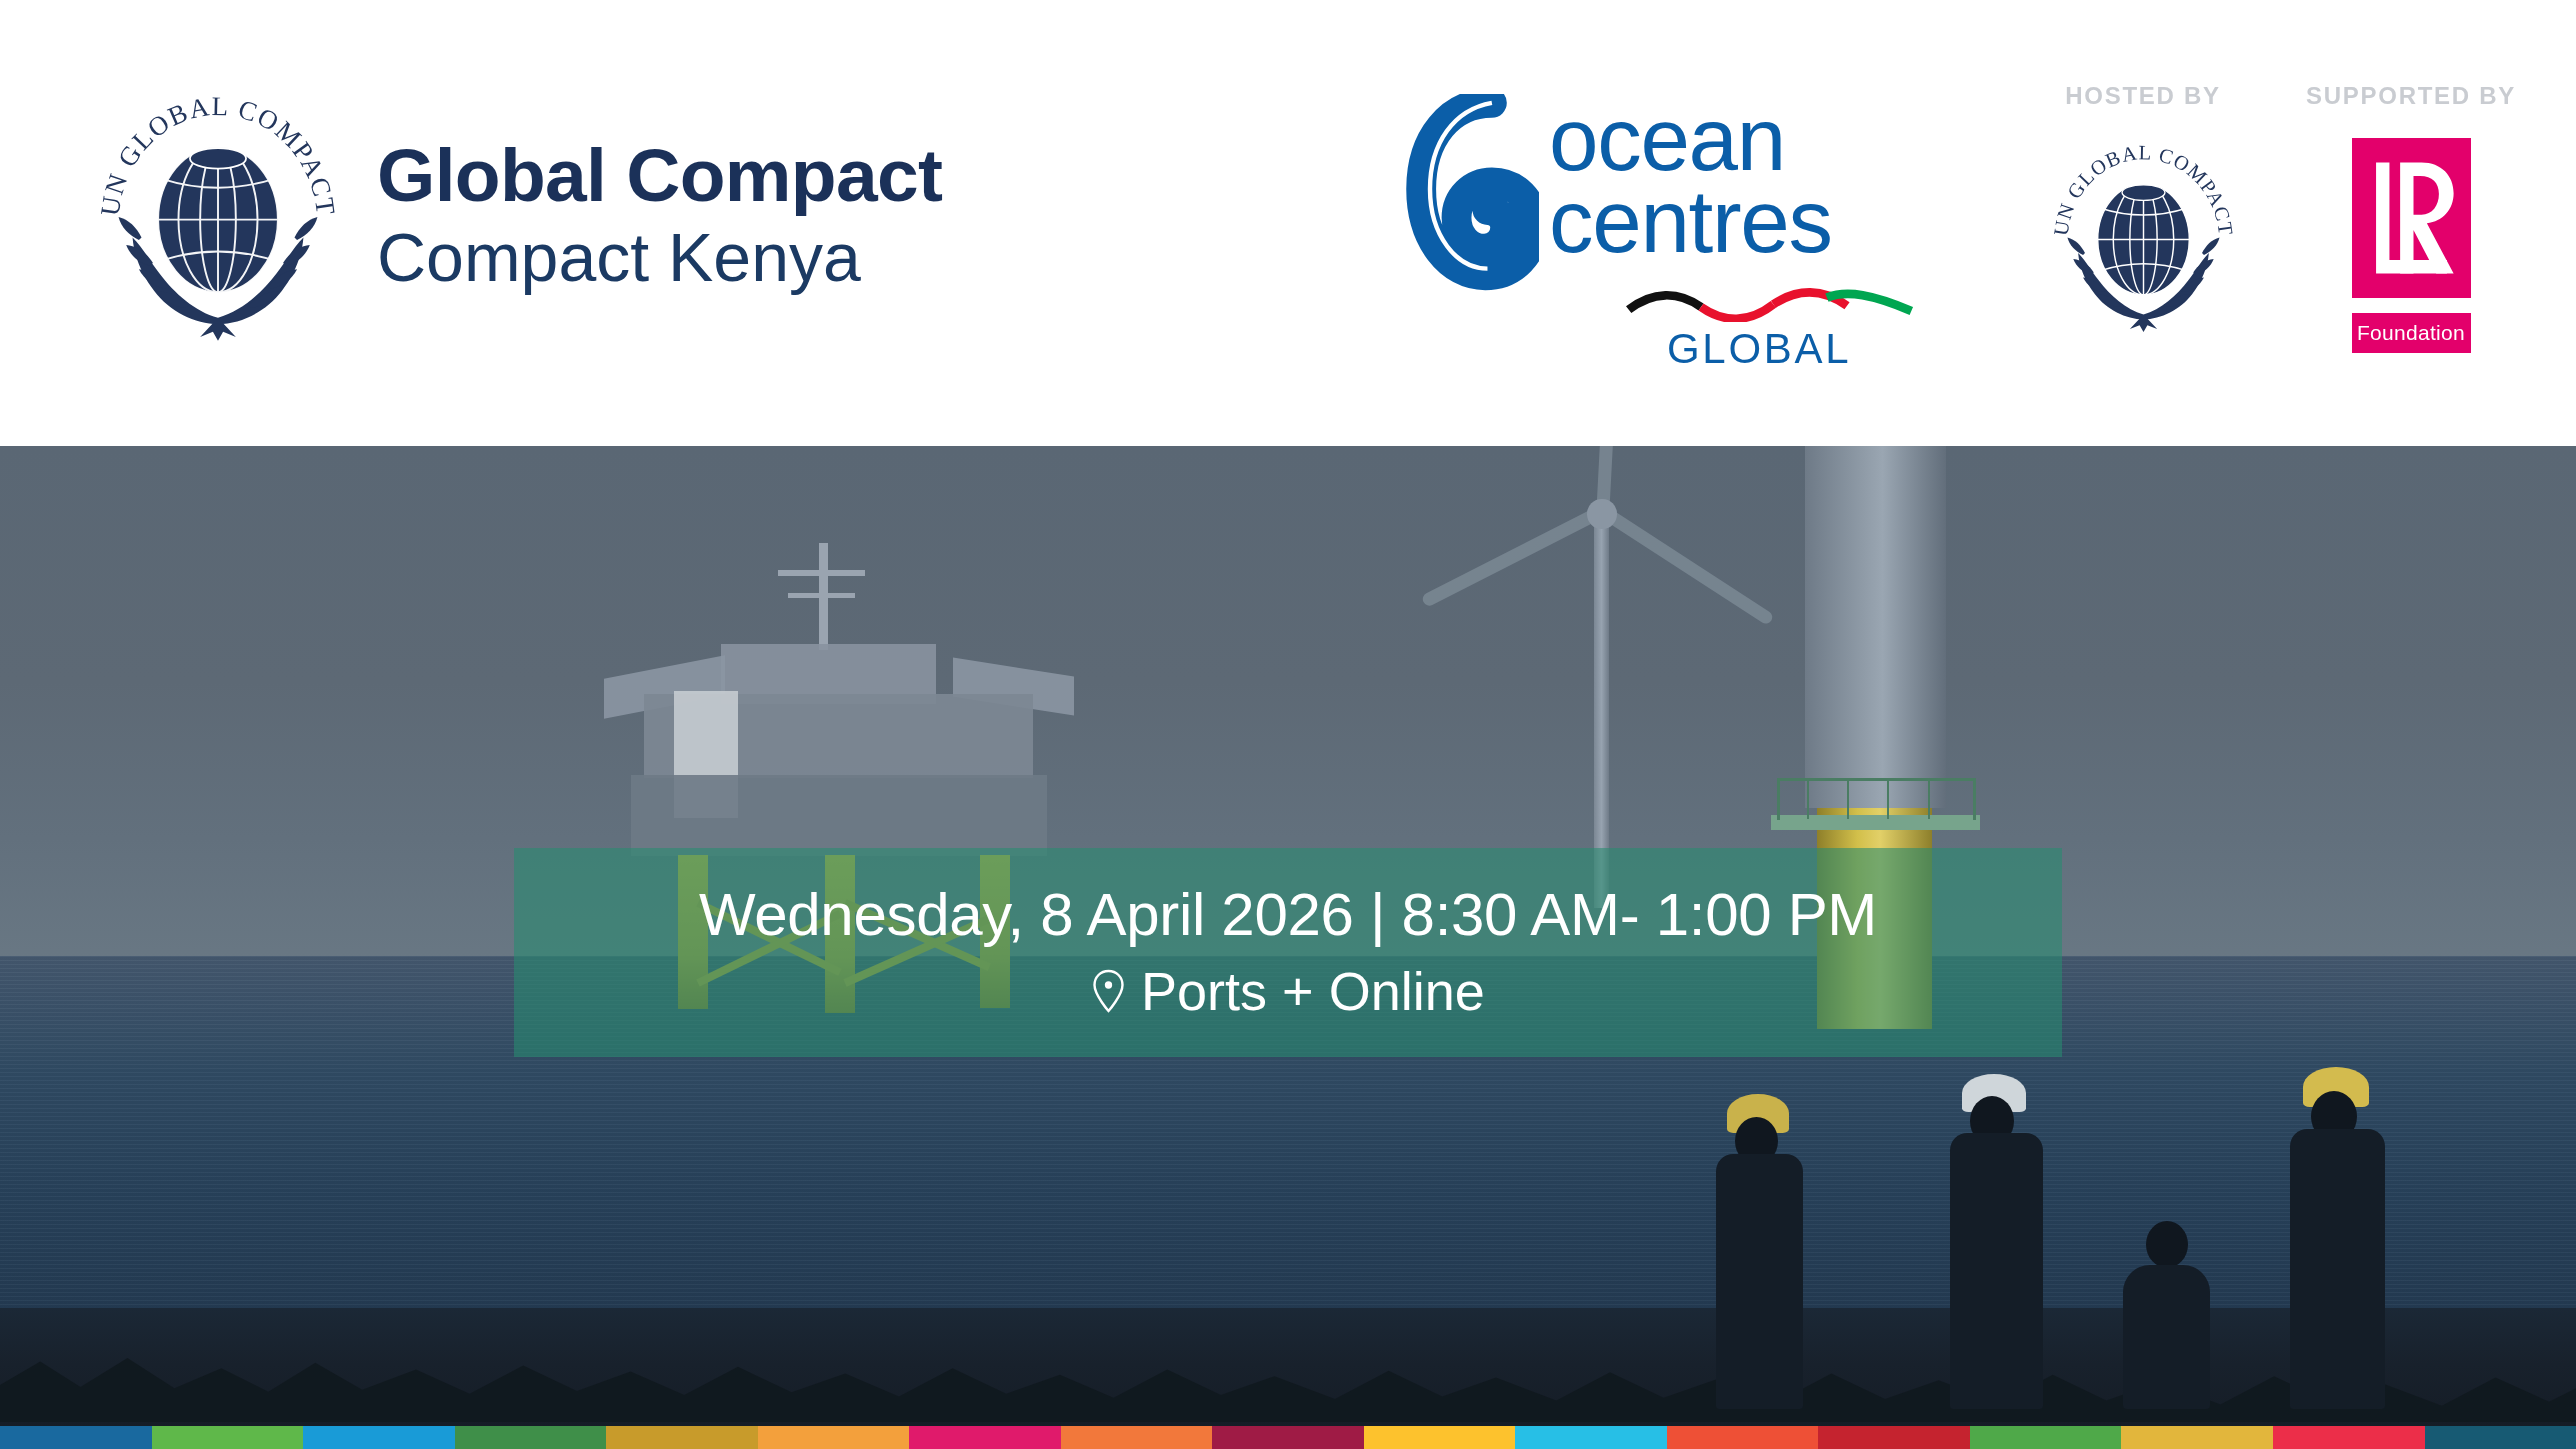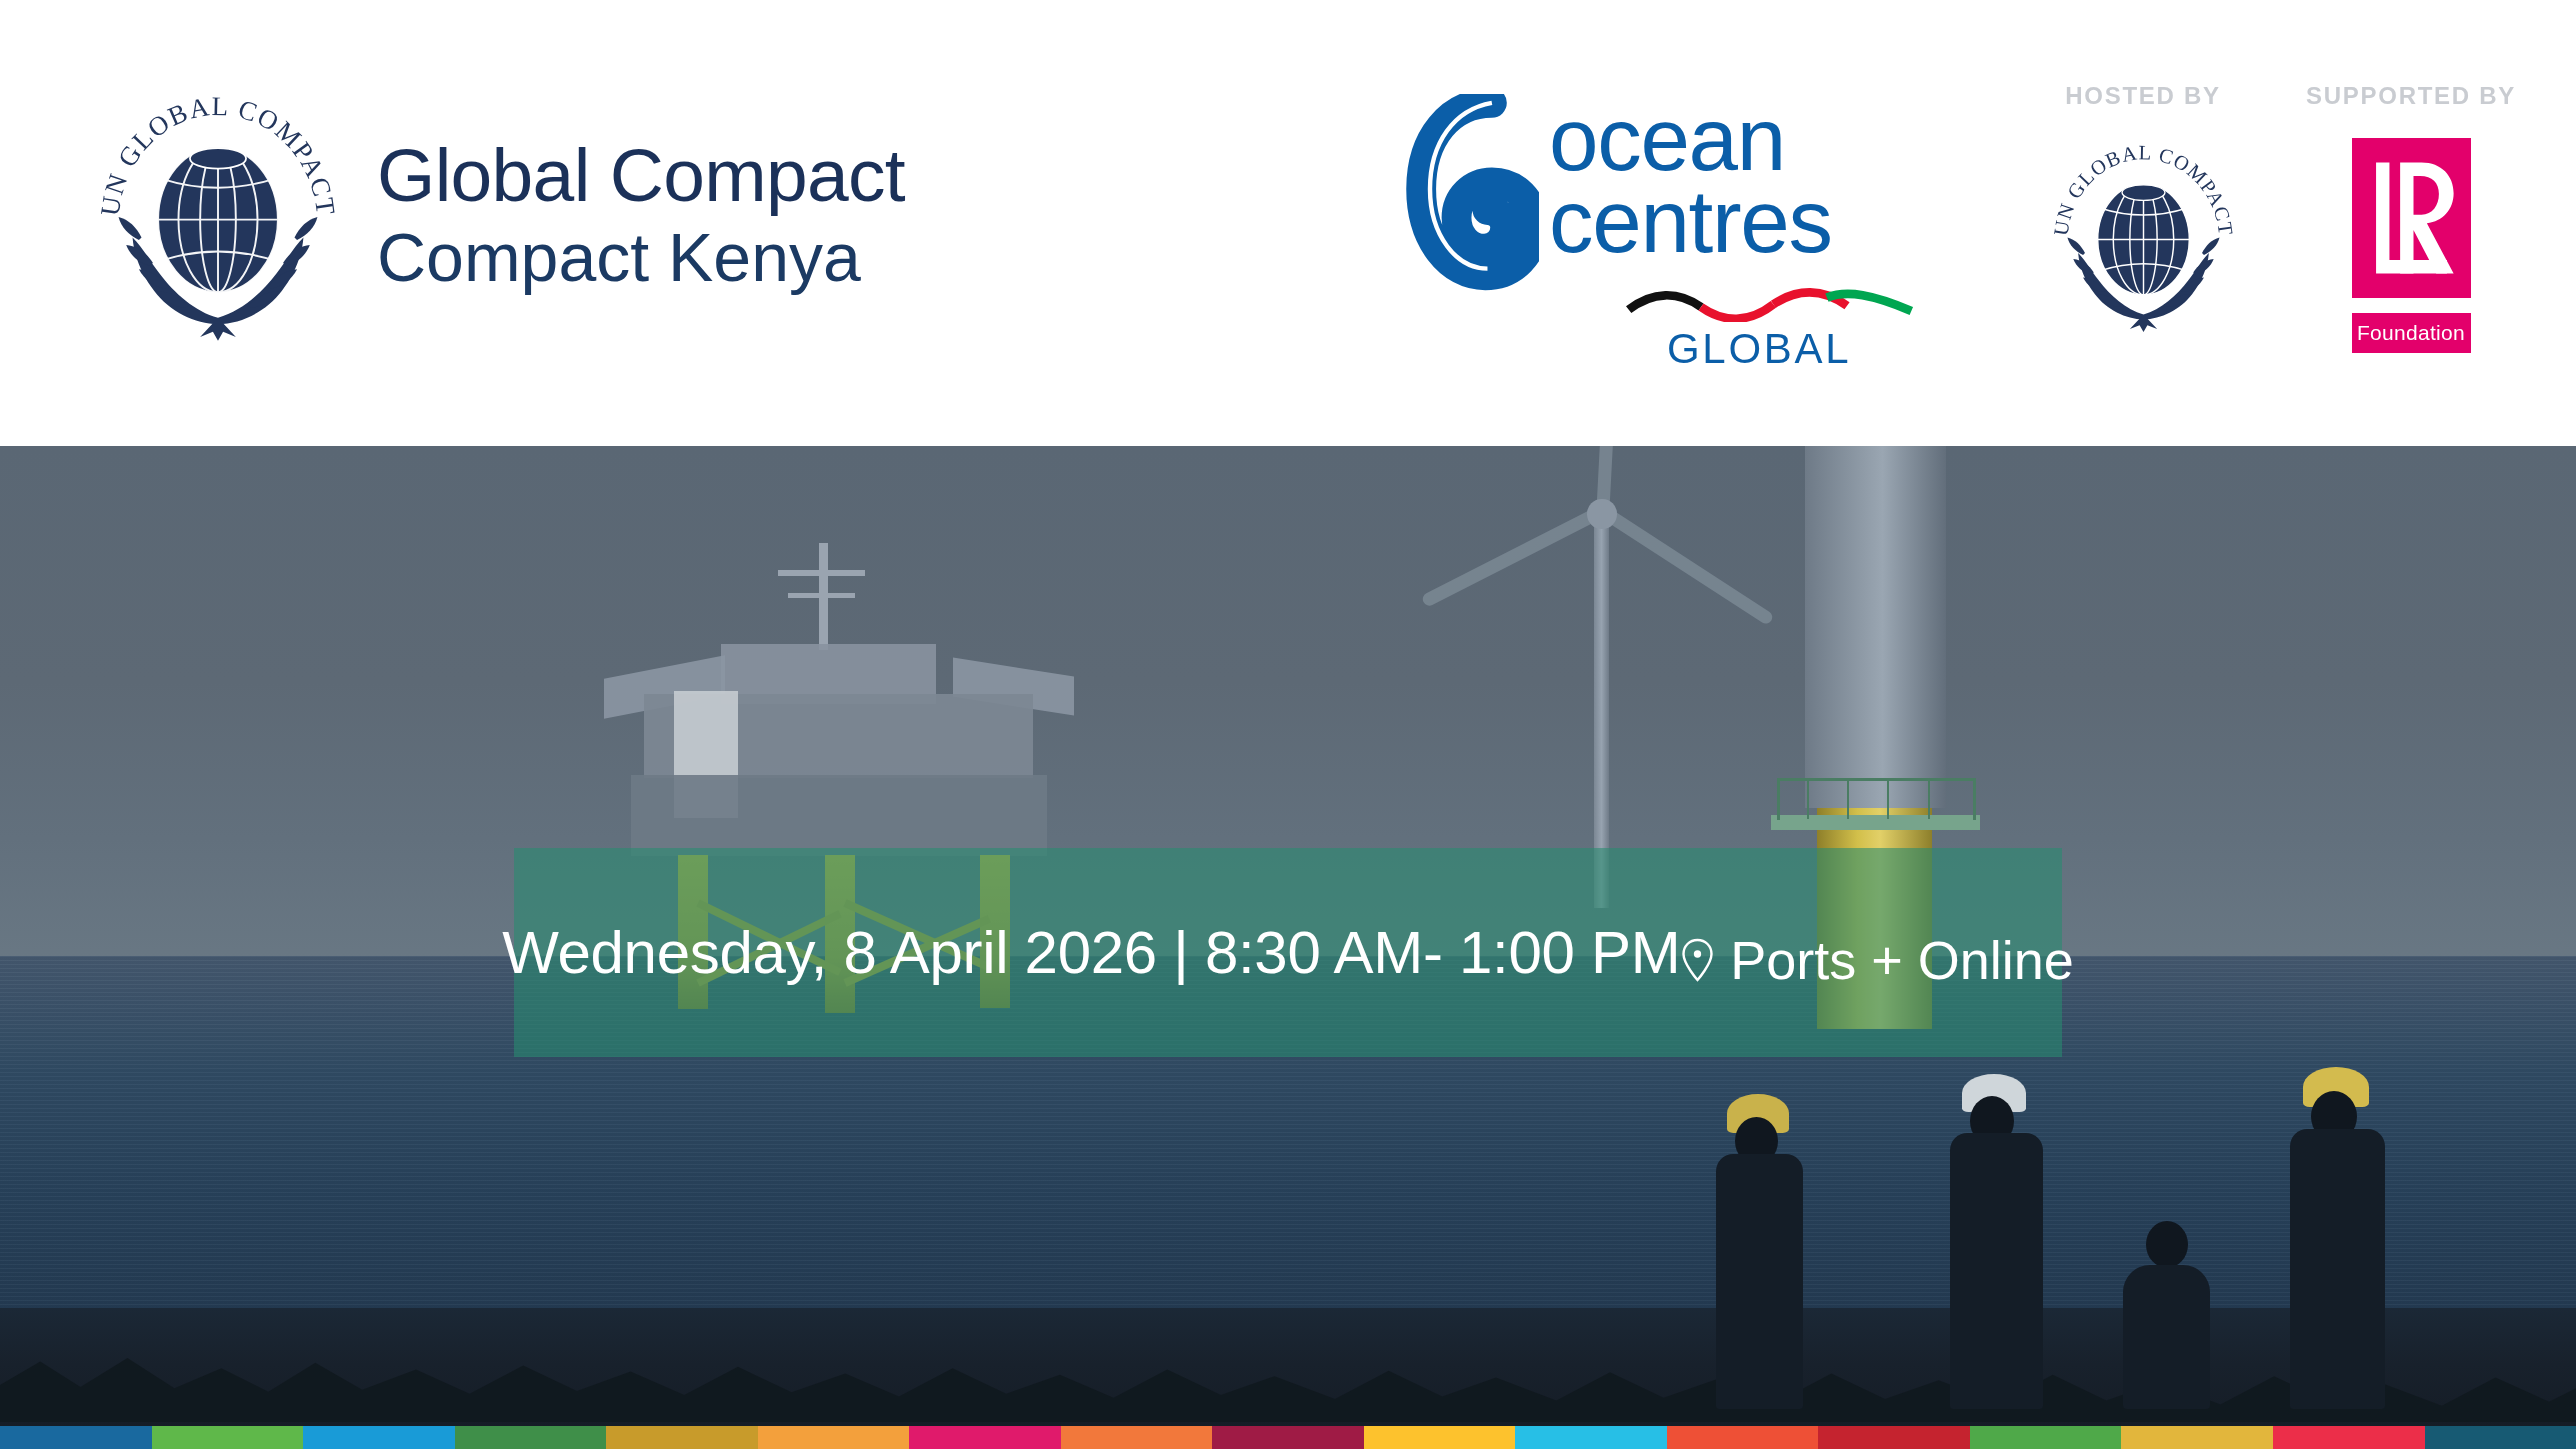--- a/index.html
+++ b/index.html
@@ -11,21 +11,21 @@
   .page{position:relative;width:2576px;height:1449px;overflow:hidden;background:#fff;}
 
   
   .header{
     position:absolute;left:0;top:0;width:2576px;height:446px;
     background:#ffffff;z-index:20;
   }
   .logo-gcnk{position:absolute;left:87px;top:87px;display:flex;align-items:center;gap:28px;}
   .un-emblem{position:relative;width:262px;height:255px;flex:0 0 auto;}
   .gcnk-words{display:flex;flex-direction:column;justify-content:center;line-height:1;}
-  .gcnk-l1{font-size:75px;font-weight:normal;color:#1b3159;letter-spacing:-0.7px;white-space:nowrap;}
+  .gcnk-l1{font-size:75px;font-weight:bold;color:#1b3159;letter-spacing:-0.7px;white-space:nowrap;}
   .gcnk-l2{font-size:68px;font-weight:400;color:#1b3a63;letter-spacing:0px;margin-top:9.4px;white-space:nowrap;}
 
   
   .logo-oc{position:absolute;left:1405px;top:87px;width:470px;height:268px;}
   .oc-mark{position:absolute;left:0;top:6.7px;width:134px;height:221px;}
   .oc-words{position:absolute;left:144px;top:12px;line-height:0.92;}
   .oc-ocean,.oc-centres{font-size:89px;color:#0b5ea8;font-weight:400;letter-spacing:-1.3px;display:block;}
   .oc-wave{position:absolute;left:221px;top:201px;width:288px;height:34px;}
   .oc-kenya{position:absolute;left:262px;top:238px;font-size:42px;color:#0b5ea8;letter-spacing:2.7px;font-weight:400;}
 
@@ -101,21 +101,21 @@
   .p-head{position:absolute;border-radius:50%;background:#10171f;}
   .p-hat{position:absolute;border-radius:50% 50% 10% 10%;}
 
   
   .band{
     position:absolute;left:514px;top:402px;width:1548px;height:209px;
     background:rgba(39,139,112,0.58);
   }
   .band-text{
     position:absolute;left:514px;top:402px;width:1548px;height:209px;
-    display:flex;flex-direction:row;align-items:center;justify-content:center;
+    display:flex;flex-direction:column;align-items:center;justify-content:center;
     color:#ffffff;z-index:6;
   }
   .band-line1{font-size:60px;font-weight:400;letter-spacing:-0.3px;white-space:nowrap;line-height:1.05;}
   .band-line2{font-size:54px;font-weight:400;display:flex;align-items:center;gap:14.8px;margin-top:14.8px;white-space:nowrap;}
   .pin-icon{display:inline-block;width:35px;height:44px;position:relative;flex:0 0 auto;}
 
   
   .hero-title{
     position:absolute;left:0;top:-6.7px;width:2576px;z-index:5;
     text-align:center;color:#ffffff;font-weight:bold;

